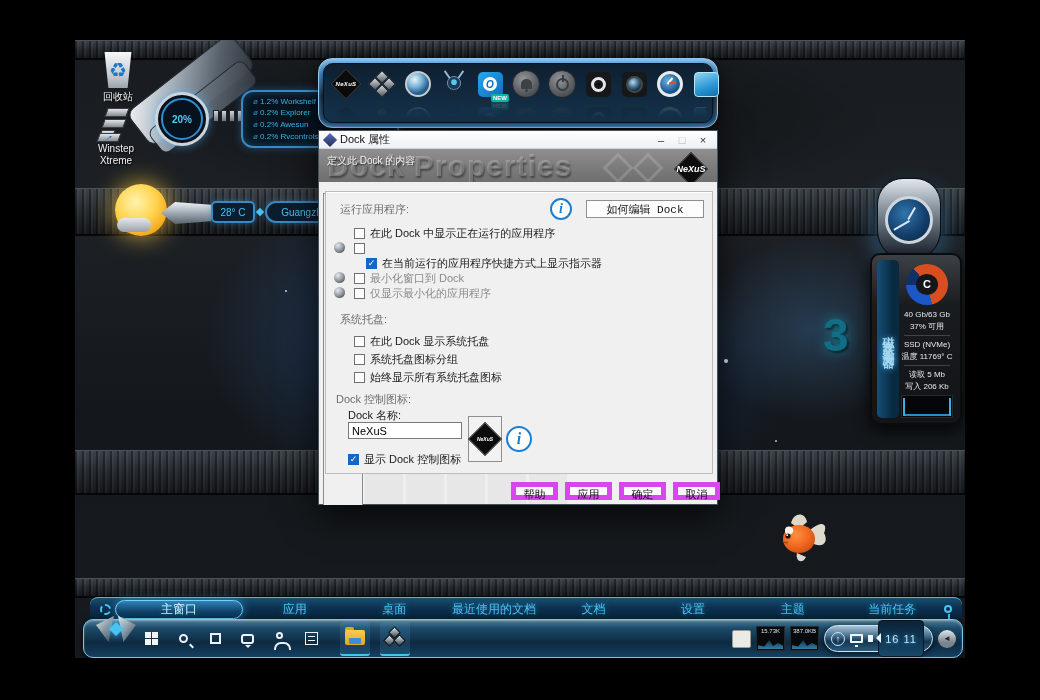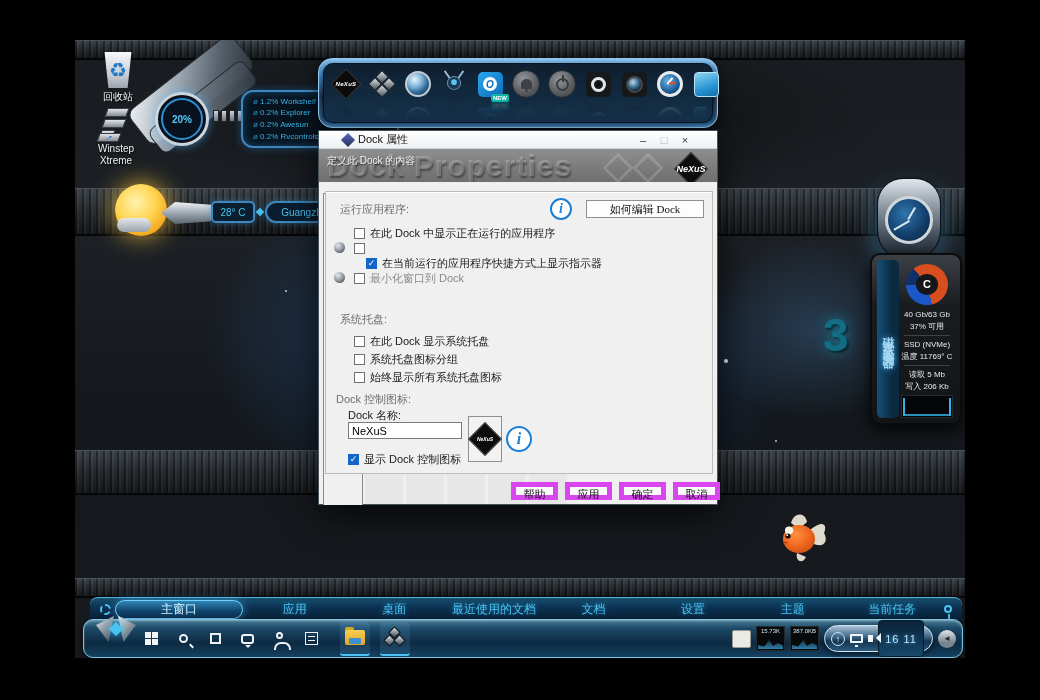--- a/index.html
+++ b/index.html
@@ -212,21 +212,21 @@
 .spk::before{content:"";position:absolute;left:3px;top:-2px;border:5px solid transparent;border-right-color:#eef6fc}
 .clockbox{width:46px;height:37px;border-radius:4px;background:linear-gradient(180deg,#0a2338,#17486a);
   border:1px solid #071826;color:#bfe8ff;font-size:11px;letter-spacing:1px;display:flex;align-items:center;
   justify-content:center;cursor:pointer;text-shadow:0 0 4px rgba(80,190,255,.8)}
 .endcap{width:18px;height:18px;border-radius:50%;background:linear-gradient(180deg,#e2e7ec,#7a848e 70%);
   color:#22282e;font-size:8px;display:flex;align-items:center;justify-content:center;cursor:pointer}
 
 .dlg{position:absolute;left:318px;top:130px;width:400px;height:375px;background:#f0f0f0;
   border:1px solid #44525e;box-shadow:0 10px 34px rgba(0,0,0,.75);font-size:11px;color:#1a1a1a}
 .tbarr{height:18px;background:linear-gradient(180deg,#ffffff,#eef1f4);display:flex;align-items:center;
-  padding:0 24px;gap:5px;border-bottom:1px solid #d0d4d8}
+  padding:0 6px;gap:5px;border-bottom:1px solid #d0d4d8}
 .dlgico{width:10px;height:10px;transform:rotate(45deg);background:linear-gradient(135deg,#5a6ac8,#23304e);flex:none}
 .tttl{flex:1;font-size:11px;color:#111}
 .wbtn{width:16px;text-align:center;color:#333;cursor:pointer;font-size:11px}
 .wbtn.dim{color:#b0b0b0}
 .dhdr{height:33px;background:linear-gradient(180deg,#8f8f8f,#7a7a7a 60%,#6f6f6f);position:relative;overflow:hidden}
 .wm{position:absolute;left:8px;top:0px;font-size:30px;font-weight:bold;letter-spacing:1px;white-space:nowrap;
   color:rgba(230,230,230,.28);text-shadow:1px 2px 2px rgba(0,0,0,.4)}
 .ghostd{position:absolute;width:22px;height:22px;border:3px solid rgba(255,255,255,.16);transform:rotate(45deg);top:8px}
 .gd1{right:88px}.gd2{right:58px}
 .subt{position:absolute;left:8px;top:5px;color:#f4f4f4;font-size:10px;text-shadow:1px 1px 1px rgba(0,0,0,.5)}
@@ -240,21 +240,21 @@
   text-shadow:0 1px 0 rgba(255,255,255,.3)}
 .dtab.act{background:#f0f0f0;color:#000;border:1px solid #8a8a8a;border-bottom:none;position:relative;top:1px;
   padding-top:3px;text-shadow:none}
 .panel{position:absolute;left:6px;top:60px;width:388px;height:283px;background:#f0f0f0;
   border:1px solid #bcbcbc;box-shadow:inset 0 1px 0 #fff}
 .slabel{position:absolute;left:14px;color:#6d6d6d}
 .info{position:absolute;width:22px;height:22px;border:2px solid #1a7fd4;border-radius:50%;background:#fff;
   color:#1a7fd4;font:italic bold 14px "Liberation Serif","DejaVu Serif",serif;
   display:flex;align-items:center;justify-content:center}
 .howbtn{position:absolute;right:8px;top:8px;width:118px;height:18px;background:#fdfdfd;border:1px solid #8f8f8f;
-  font-size:11px;color:#111;cursor:pointer;font-family:Liberation Serif, serif}
+  font-size:11px;color:#111;cursor:pointer;font-family:Liberation Mono, monospace}
 .cbrow{position:absolute;left:0;right:4px;height:14px;padding-left:28px;display:flex;align-items:center;cursor:pointer}
 .cbrow.ind{padding-left:40px}
 .globe{position:absolute;left:8px;top:1px;width:11px;height:11px;border-radius:50%;
   background:radial-gradient(circle at 35% 30%,#e6eaee,#8a9098 55%,#474e56 85%)}
 .cb{width:11px;height:11px;border:1px solid #707070;background:#fff;margin-right:5px;flex:none;
   display:flex;align-items:center;justify-content:center}
 .cb.on{background:#1266c8;border-color:#1266c8}
 .cb.on::after{content:"✓";color:#fff;font-size:9px;line-height:1}
 .cbl{white-space:nowrap}.cbl.dis{color:#8a8a8a}
 .txt{position:absolute;left:22px;top:230px;width:114px;height:17px;border:1px solid #7a7a7a;background:#fff;
@@ -557,20 +557,25 @@
     </div>
     <div class="cbrow ind" style="top:64px">
       <span class="cb on"></span>
       <span class="cbl">在当前运行的应用程序快捷方式上显示指示器</span>
     </div>
     <div class="cbrow" style="top:79px">
       <span class="globe"></span>
       <span class="cb"></span>
       <span class="cbl dis">最小化窗口到 Dock</span>
     </div>
+    <div class="cbrow" style="top:94px">
+      <span class="globe"></span>
+      <span class="cb"></span>
+      <span class="cbl dis">仅显示最小化的应用程序</span>
+    </div>
 
     <div class="slabel" style="top:120px">系统托盘:</div>
     <div class="cbrow" style="top:142px">
       <span class="cb"></span>
       <span class="cbl">在此 Dock 显示系统托盘</span>
     </div>
     <div class="cbrow" style="top:178px">
       <span class="cb"></span>
       <span class="cbl">始终显示所有系统托盘图标</span>
     </div>

